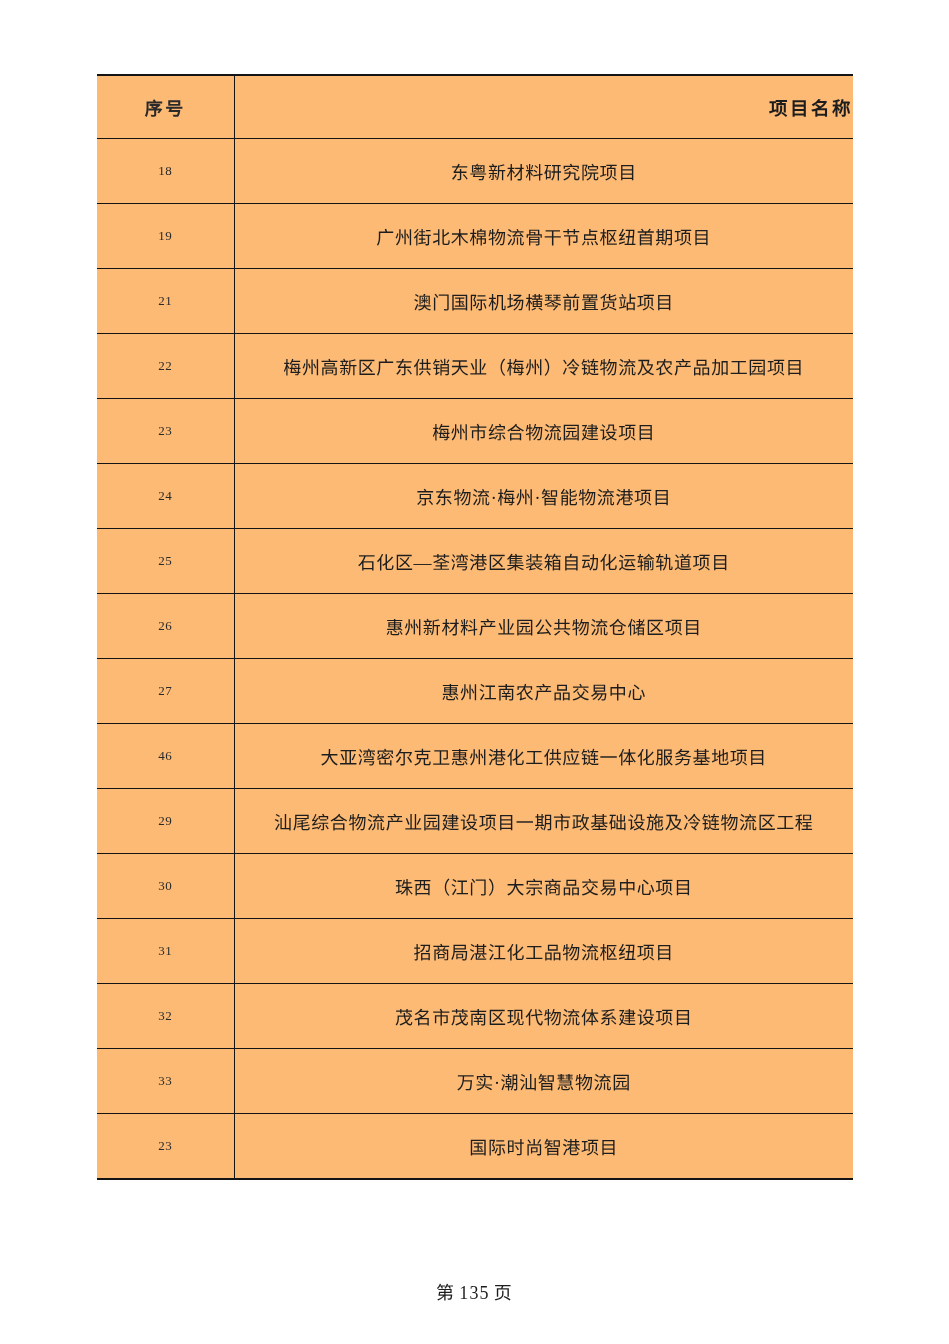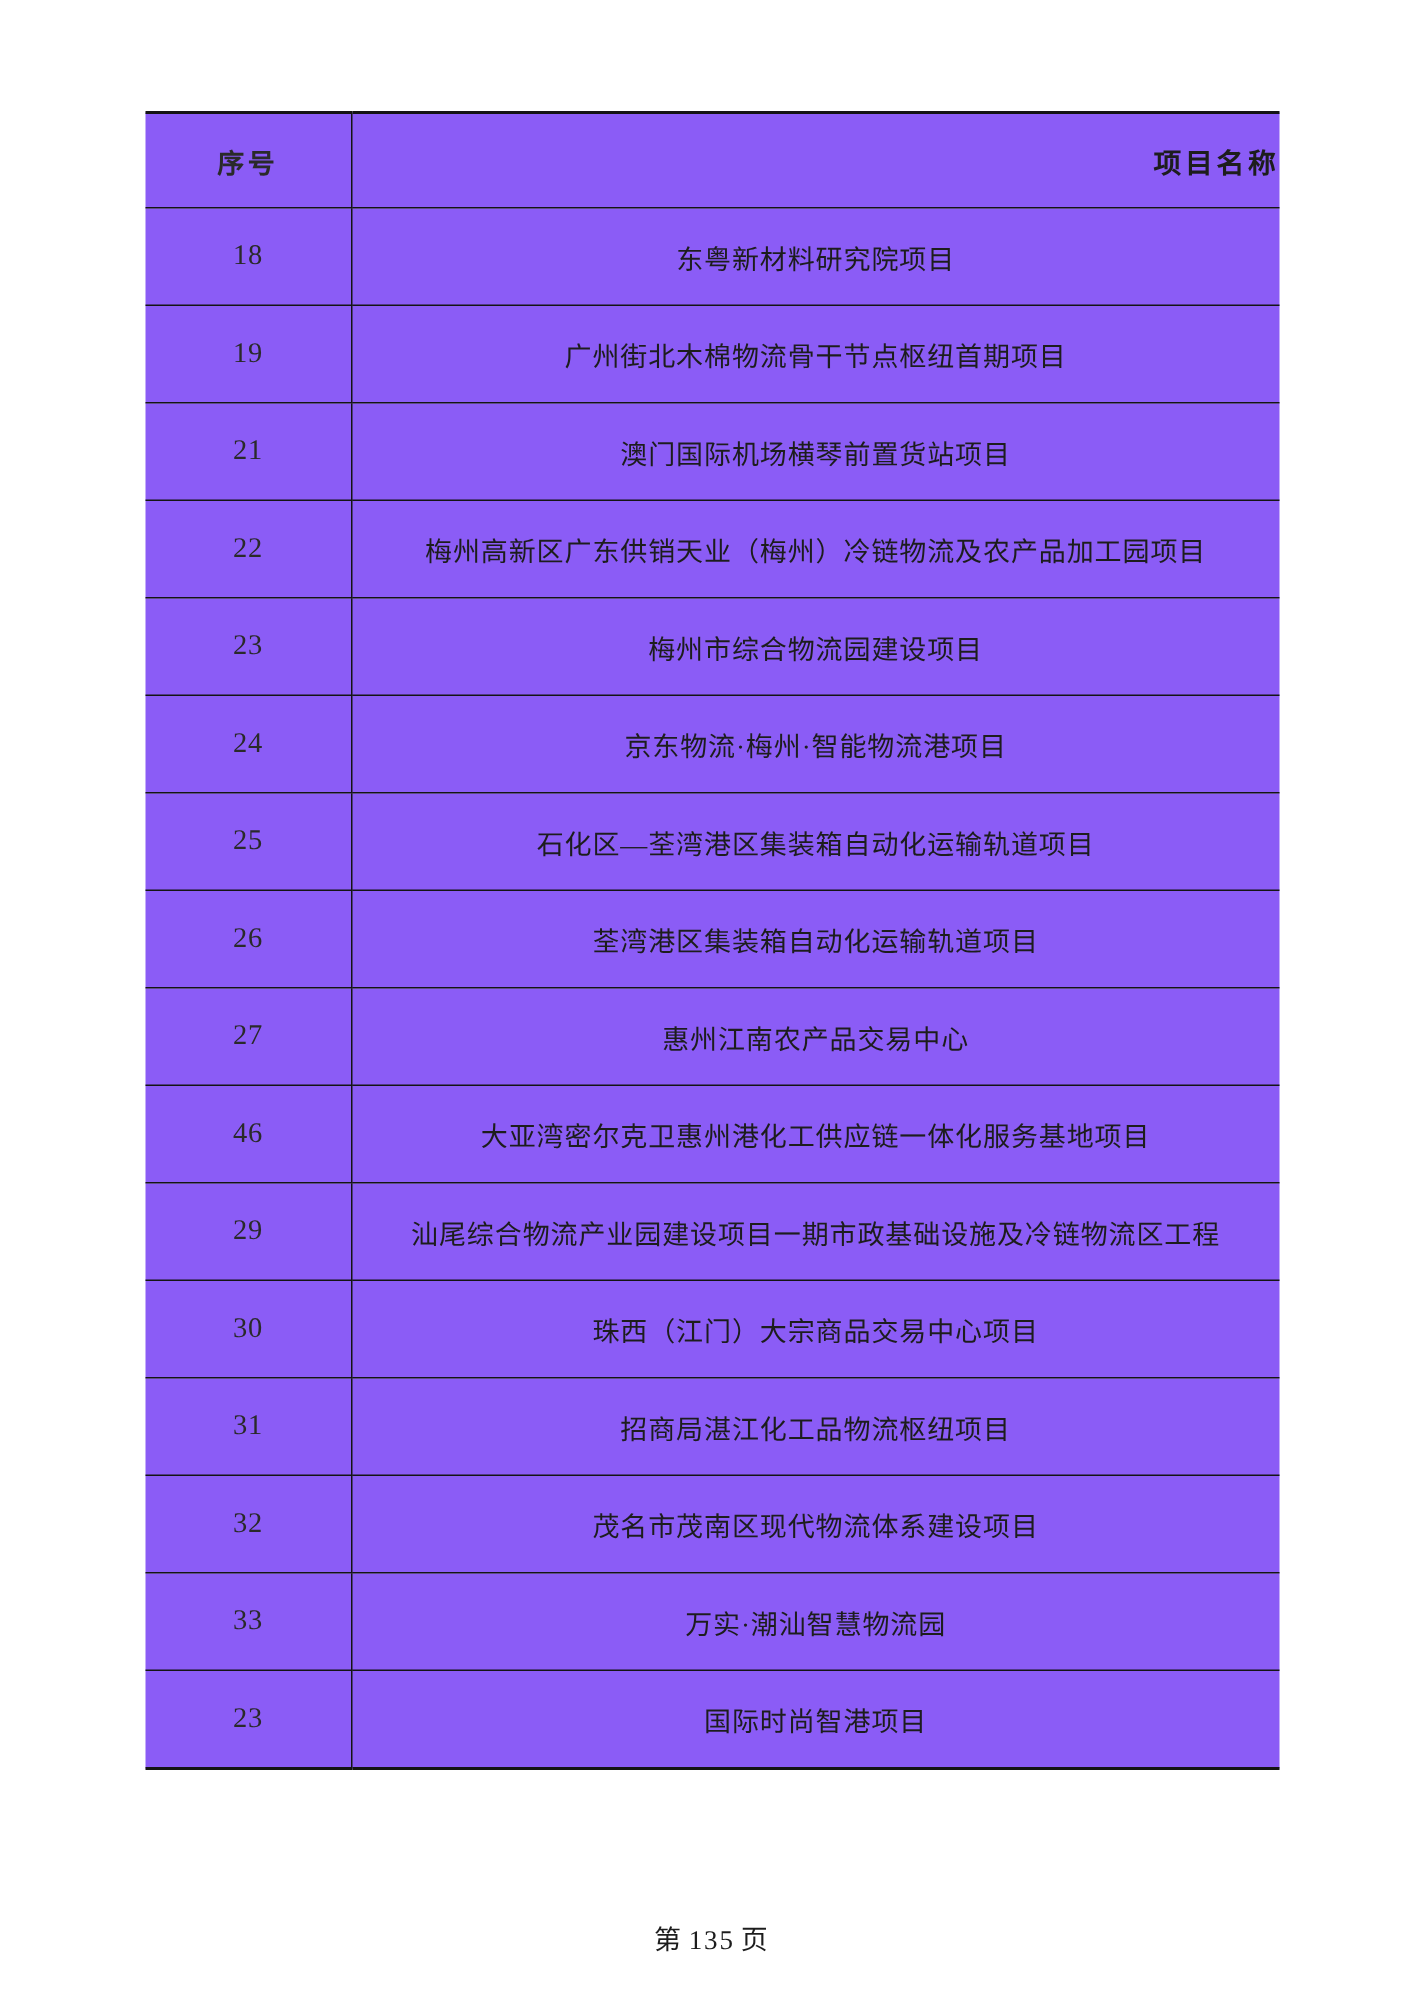--- a/index.html
+++ b/index.html
@@ -41,31 +41,31 @@
   table.doc-table col.col-seq { width: 137px; }
   table.doc-table col.col-name { width: 619px; }
 
   
   table.doc-table tr > td,
   table.doc-table tr > th {
     border-top: 1.6px solid #141414;
     border-bottom: 1.6px solid #141414;
     padding: 0;
     vertical-align: middle;
-    background: #8b5cf6;
+    background: #fdba74;
   }
 
   table.doc-table tr > *:first-child {
     border-right: 1.6px solid #141414;
   }
 
   .cell-seq {
     text-align: center;
     height: 64px;
-    font-size: 19px;
+    font-size: 13px;
     letter-spacing: 0.5px;
     color: #2a2a2a;
     font-family: "Liberation Serif", "DejaVu Serif", serif;
   }
 
   .cell-name {
     text-align: center;
     height: 64px;
     font-size: 18px;
     padding-left: 14px;
@@ -152,21 +152,21 @@
           <tr>
             <td class="cell-seq">24</td>
             <td class="cell-name">京东物流·梅州·智能物流港项目</td>
           </tr>
           <tr>
             <td class="cell-seq">25</td>
             <td class="cell-name">石化区—荃湾港区集装箱自动化运输轨道项目</td>
           </tr>
           <tr>
             <td class="cell-seq">26</td>
-            <td class="cell-name">荃湾港区集装箱自动化运输轨道项目</td>
+            <td class="cell-name">惠州新材料产业园公共物流仓储区项目</td>
           </tr>
           <tr>
             <td class="cell-seq">27</td>
             <td class="cell-name">惠州江南农产品交易中心</td>
           </tr>
           <tr>
             <td class="cell-seq">46</td>
             <td class="cell-name">大亚湾密尔克卫惠州港化工供应链一体化服务基地项目</td>
           </tr>
           <tr>

